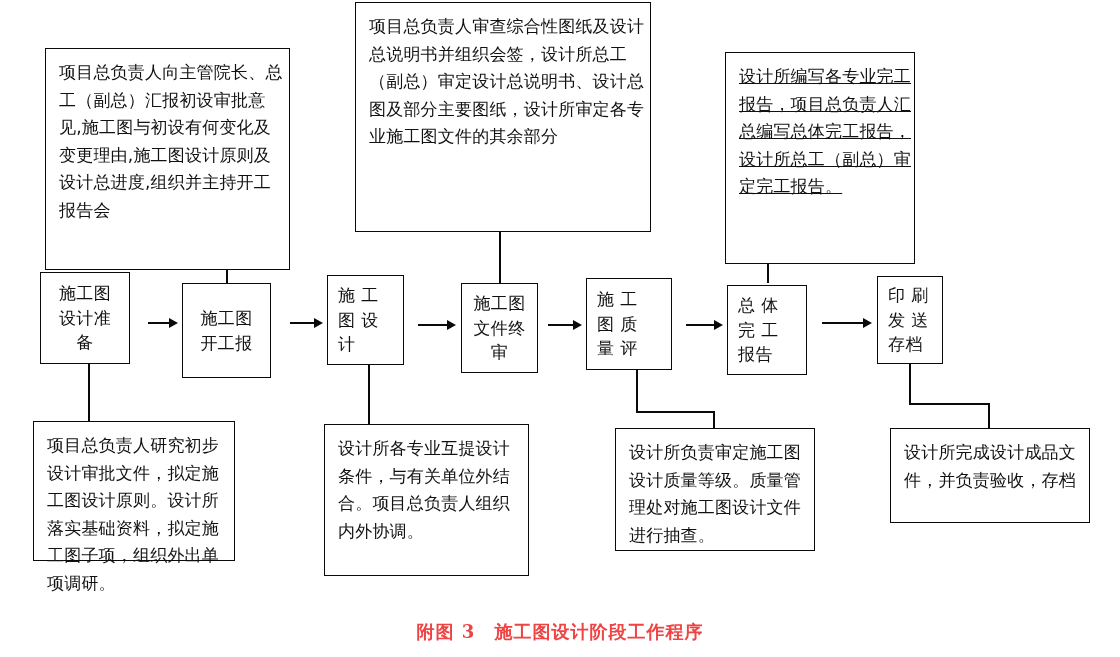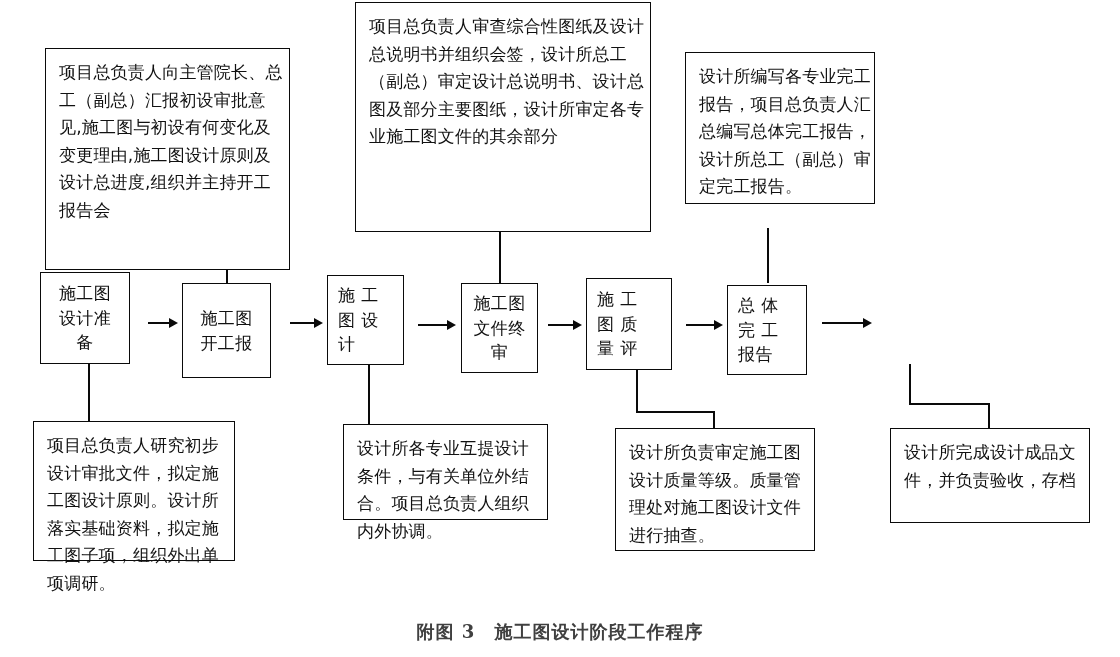--- a/index.html
+++ b/index.html
@@ -73,33 +73,33 @@
   
   #caption{
     position:absolute;
     left:0;right:0;
     top:620px;
     text-align:center;
     font-family:"DejaVu Serif","Liberation Serif",serif;
     font-weight:bold;
     font-size:18px;
     letter-spacing:1px;
-    color:#404040;
+    color:#ef4444;
   }
 </style>
 </head>
 <body>
 
 <div id="stage">
 
   <div class="box note" style="left:45px;top:48px;width:245px;height:222px;">项目总负责人向主管院长、总工（副总）汇报初设审批意见,施工图与初设有何变化及变更理由,施工图设计原则及设计总进度,组织并主持开工报告会</div>
 
   <div class="box note" style="left:355px;top:2px;width:296px;height:230px;">项目总负责人审查综合性图纸及设计总说明书并组织会签，设计所总工（副总）审定设计总说明书、设计总图及部分主要图纸，设计所审定各专业施工图文件的其余部分</div>
 
-  <div class="box note" style="left:685px;top:52px;width:190px;height:152px;">设计所编写各专业完工报告，项目总负责人汇总编写总体完工报告，设计所总工（副总）审定完工报告。</div>
+  <div class="box note" style="left:725px;top:52px;width:190px;height:212px;text-decoration:underline;">设计所编写各专业完工报告，项目总负责人汇总编写总体完工报告，设计所总工（副总）审定完工报告。</div>
 
   <div class="vline" style="left:226px;top:226px;height:57px;"></div>
   <div class="vline" style="left:499px;top:232px;height:51px;"></div>
   <div class="vline" style="left:767px;top:228px;height:55px;"></div>
 
   <div class="box step" style="left:40px;top:272px;width:90px;height:92px;">
     <div class="steptxt">
       <span>施工图</span>
       <span>设计准</span>
       <span>备</span>
@@ -138,20 +138,27 @@
   </div>
 
   <div class="box step spread" style="left:727px;top:285px;width:80px;height:90px;">
     <div class="steptxt">
       <span>总 体</span>
       <span>完 工</span>
       <span>报告</span>
     </div>
   </div>
 
+  <div class="box step spread" style="left:877px;top:276px;width:66px;height:88px;">
+    <div class="steptxt">
+      <span>印 刷</span>
+      <span>发 送</span>
+      <span>存档</span>
+    </div>
+  </div>
 
   <div class="arrow" style="left:148px;top:318px;width:30px;">
     <div class="shaft" style="width:21px;"></div>
     <div class="head" style="left:21px;"></div>
   </div>
 
   <div class="arrow" style="left:290px;top:318px;width:33px;">
     <div class="shaft" style="width:24px;"></div>
     <div class="head" style="left:24px;"></div>
   </div>
@@ -183,21 +190,21 @@
   <div class="vline" style="left:636px;top:370px;height:42px;"></div>
   <div class="hline" style="left:636px;top:411px;width:78px;"></div>
   <div class="vline" style="left:713px;top:411px;height:17px;"></div>
 
   <div class="vline" style="left:909px;top:364px;height:40px;"></div>
   <div class="hline" style="left:909px;top:403px;width:80px;"></div>
   <div class="vline" style="left:988px;top:403px;height:25px;"></div>
 
   <div class="box note" style="left:33px;top:421px;width:202px;height:140px;">项目总负责人研究初步设计审批文件，拟定施工图设计原则。设计所落实基础资料，拟定施工图子项，组织外出单项调研。</div>
 
-  <div class="box note" style="left:343px;top:424px;width:205px;height:96px;">设计所各专业互提设计条件，与有关单位外结合。项目总负责人组织内外协调。</div>
+  <div class="box note" style="left:324px;top:424px;width:205px;height:152px;">设计所各专业互提设计条件，与有关单位外结合。项目总负责人组织内外协调。</div>
 
   <div class="box note" style="left:615px;top:428px;width:200px;height:123px;">设计所负责审定施工图设计质量等级。质量管理处对施工图设计文件进行抽查。</div>
 
   <div class="box note" style="left:890px;top:428px;width:200px;height:95px;">设计所完成设计成品文件，并负责验收，存档</div>
 
   <div id="caption">附图 3　施工图设计阶段工作程序</div>
 
 </div>
 
 </body></html>

